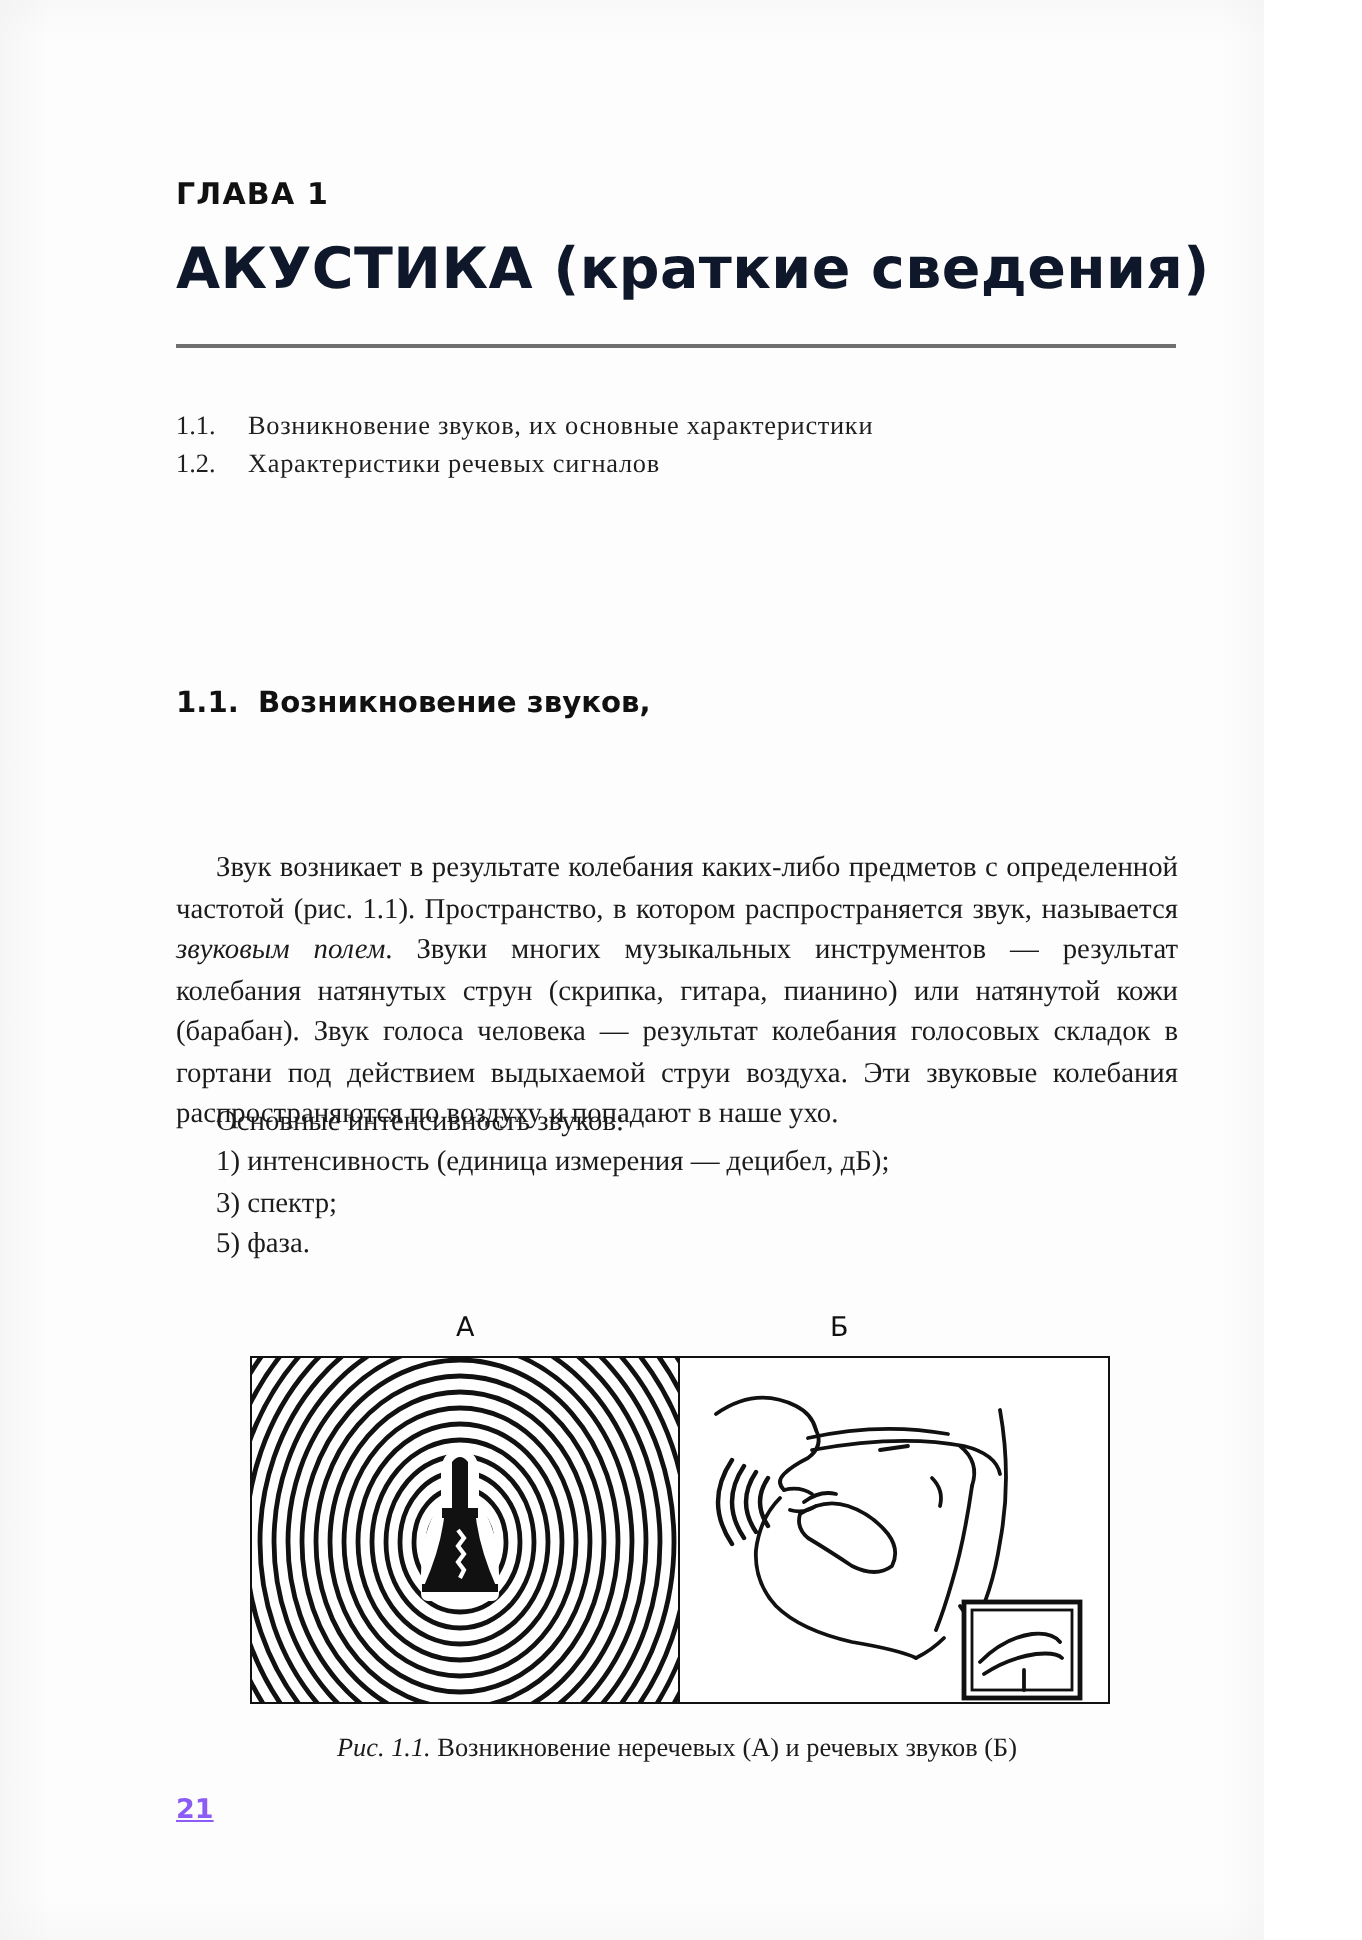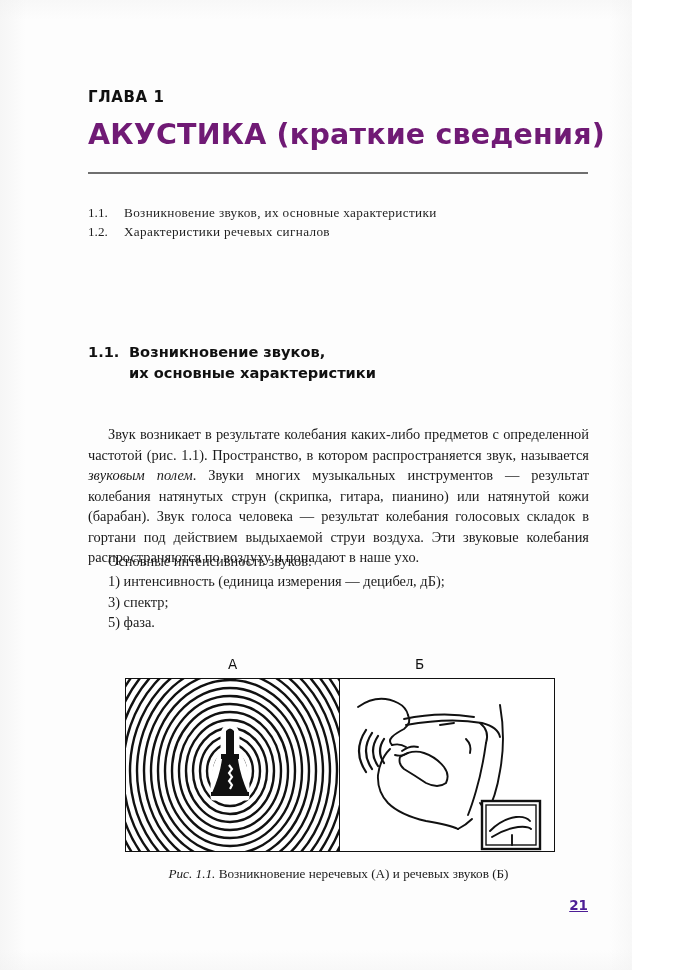--- a/index.html
+++ b/index.html
@@ -45,21 +45,21 @@
     color: #111;
   }
   .chapter-title {
     position: absolute;
     left: 88px;
     top: 118px;
     font-family: "DejaVu Sans", "Liberation Sans", sans-serif;
     font-weight: bold;
     font-size: 28.5px;
     letter-spacing: 0.2px;
-    color: #701a75;
+    color: #0f172a;
     white-space: nowrap;
   }
   .title-rule {
     position: absolute;
     left: 88px;
     top: 172px;
     width: 500px;
     height: 2px;
     background: #6f6f6f;
   }
@@ -201,25 +201,25 @@
   }
   .figure-caption .cap-ital {
     font-style: italic;
   }
 
   .page-number {
     position: absolute;
     left: 88px;
     top: 897px;
     width: 500px;
-    text-align: right;
+    text-align: left;
     font-family: "DejaVu Sans", "Liberation Sans", sans-serif;
     font-weight: bold;
     font-size: 13.5px;
-    color: #4c1d95;
+    color: #8b5cf6;
     text-decoration: underline;
   }
 </style>
 </head>
 <body>
 
 <div class="page">
 
   <div class="scan-tint"></div>
 
@@ -238,21 +238,20 @@
       <span class="toc-num">1.2.</span>
       <span class="toc-text">Характеристики речевых сигналов</span>
     </div>
   </div>
 
   <div class="section-heading">
     <div class="sh-row">
       <span class="sh-num">1.1.</span>
       <span>Возникновение звуков,</span>
     </div>
-    <div class="sh-line2">их основные характеристики</div>
   </div>
 
   <div class="body-copy">
     <p>
       <span>Звук возникает в результате колебания каких-либо предметов с определенной частотой (рис. 1.1). Пространство, в котором распространяется звук, называется </span><em>звуковым полем</em><span>. Звуки многих музыкальных инструментов — результат колебания натянутых струн (скрипка, гитара, пианино) или натянутой кожи (барабан). Звук голоса человека — результат колебания голосовых складок в гортани под действием выдыхаемой струи воздуха. Эти звуковые колебания распространяются по воздуху и попадают в наше ухо.</span>
     </p>
   </div>
 
   <div class="list-block">
     <div class="list-intro">Основные интенсивность звуков:</div>

